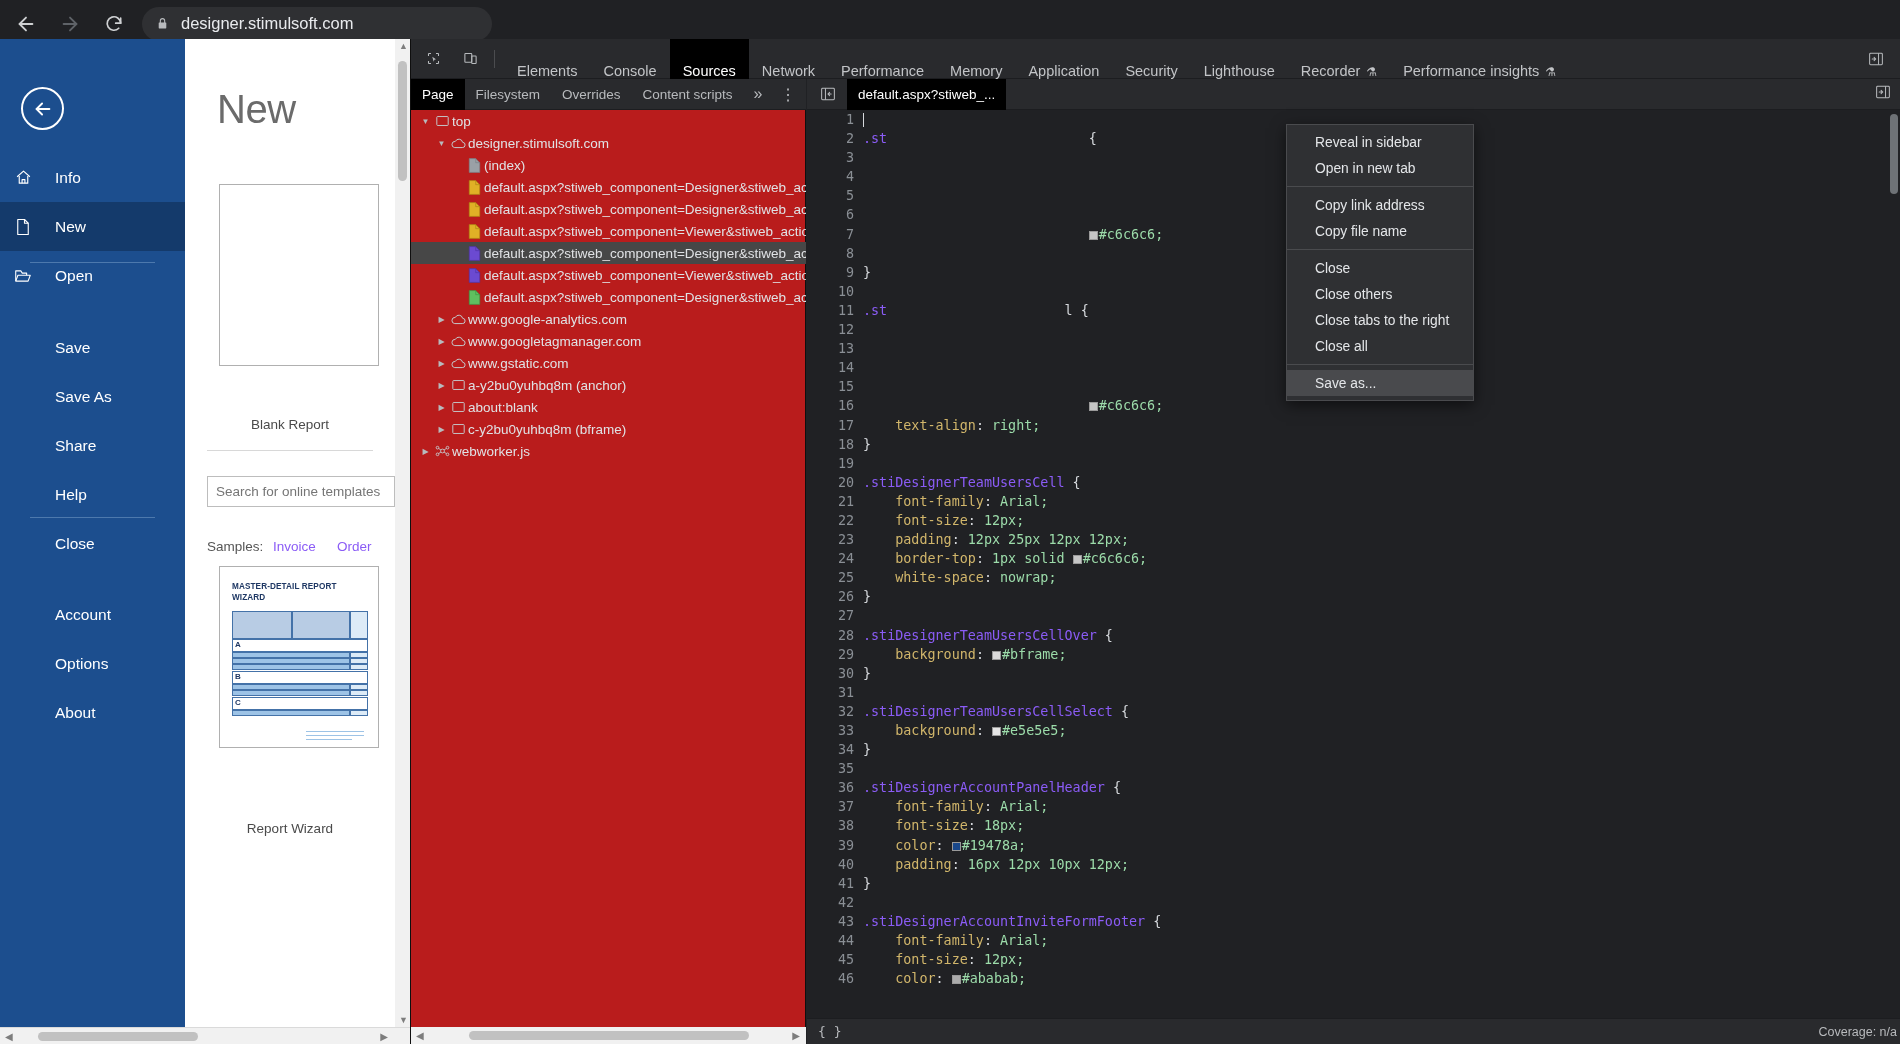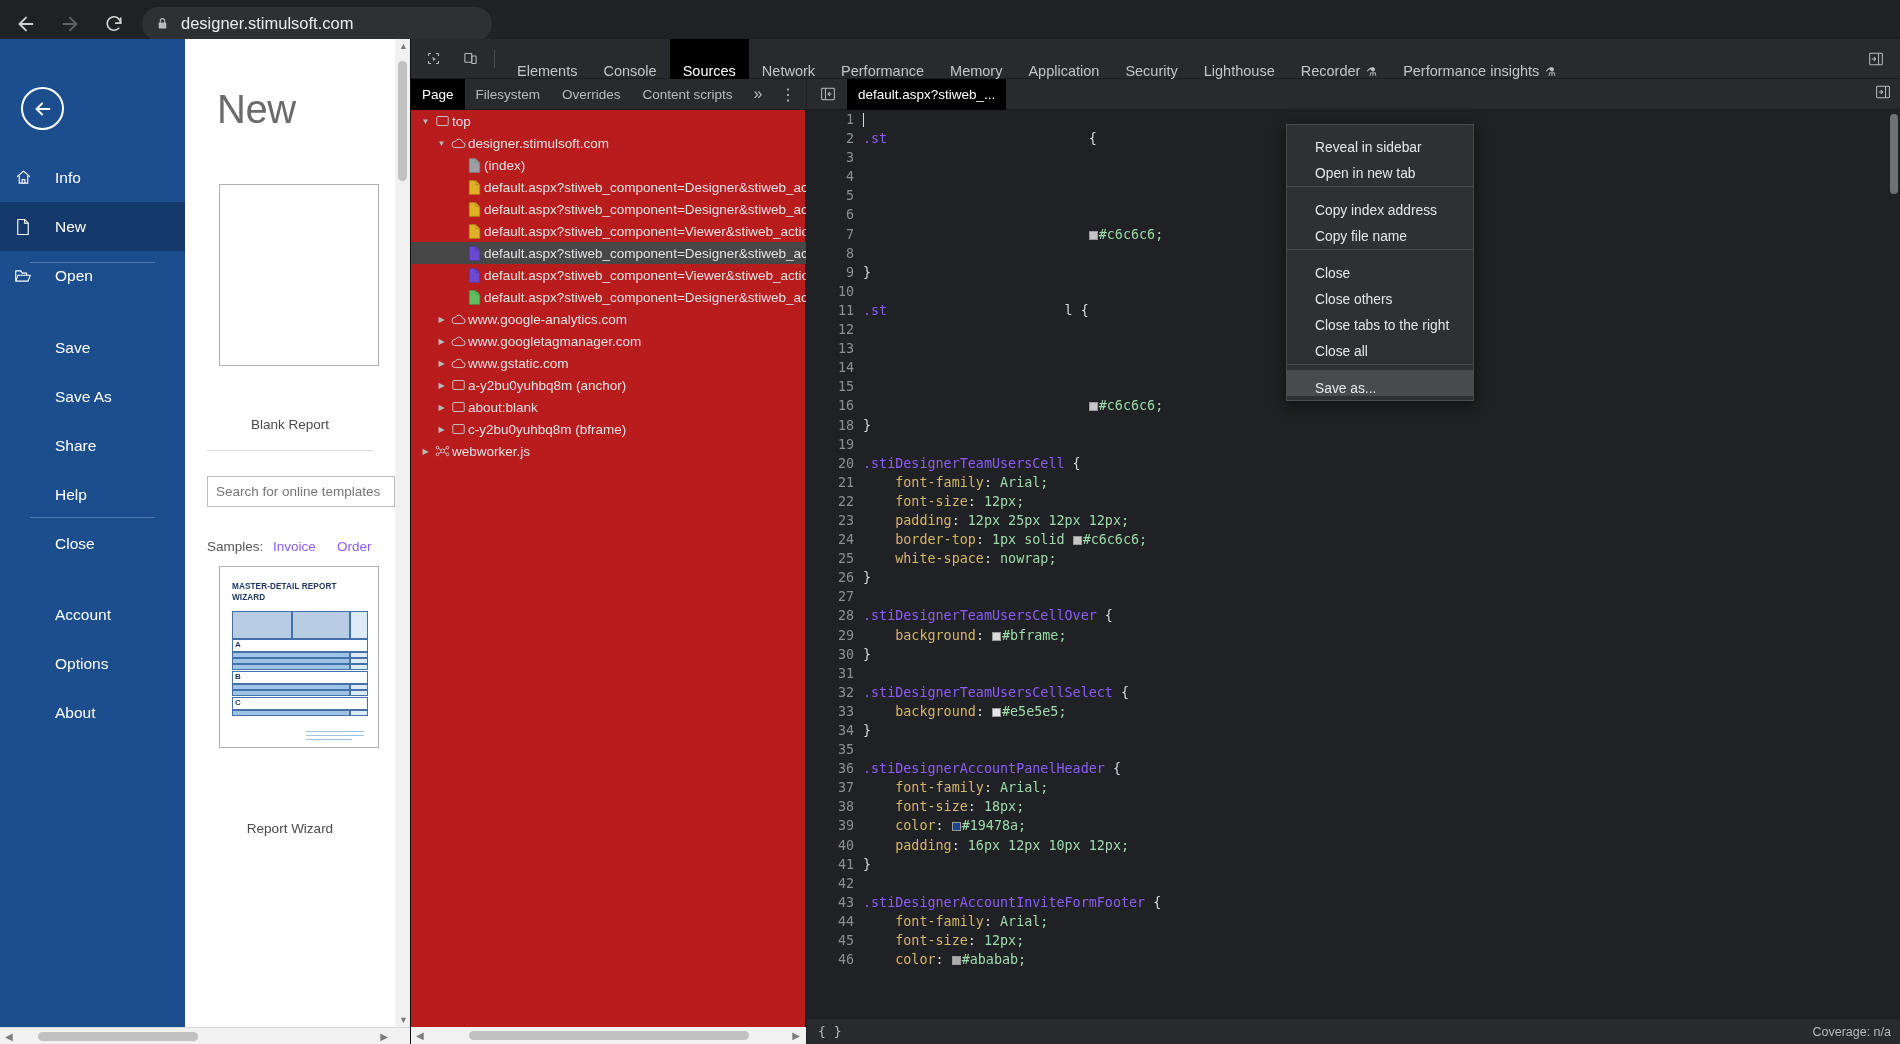--- a/index.html
+++ b/index.html
@@ -292,42 +292,42 @@
 
   #ed-status {
     position: absolute; left: 0; bottom: 0; width: 1094px; height: 26px;
     background: #292a2d; border-top: 1px solid #1c1d20;
     display: flex; align-items: center;
     color: #b8babd; font-size: 12.5px;
   }
   #ed-status .fmt {
     margin-left: 11px; font-family: "DejaVu Sans Mono", monospace; font-size: 13px;
   }
-  #ed-status .cov { position: absolute; right: 10px; text-align: center; }
+  #ed-status .cov { position: absolute; right: 4px; text-align: center; }
 
   #ed-vscroll {
     position: absolute; right: 0; top: 31px; width: 14px; height: 900px;
   }
   #ed-vscroll .thumb {
     position: absolute; left: 3px; top: 4px; width: 8px; height: 80px;
     background: #6e7276; border-radius: 4px;
   }
 
   
   #ctx-menu {
     position: absolute; left: 875px; top: 85px;
     width: 188px;
     background: #2f3033;
     border: 1px solid #4a4b4e;
     box-shadow: 0 4px 14px rgba(0,0,0,0.55);
     padding: 4px 0;
     z-index: 50;
   }
   .ctx-item {
-    height: 26px; display: flex; align-items: flex-end;
+    height: 26px; display: flex; align-items: center;
     padding-left: 28px; color: #e4e6e9; font-size: 13.8px;
     white-space: nowrap;
   }
   .ctx-item.highlight { background: #494a4d; }
   .ctx-sep { height: 1px; background: #4a4b4e; margin: 5px 0; }
 </style>
 </head>
 <body>
 
 <div id="browser-bar">
@@ -780,20 +780,21 @@
           <div class="cl"><span class="gutter">7</span><span class="ctext"><span class="k-plain">                            </span><span class="swatch" style="background:#c6c6c6;"></span><span class="k-val">#c6c6c6;</span></span></div>
           <div class="cl"><span class="gutter">8</span><span class="ctext"></span></div>
           <div class="cl"><span class="gutter">9</span><span class="ctext"><span class="k-plain">}</span></span></div>
           <div class="cl"><span class="gutter">10</span><span class="ctext"></span></div>
           <div class="cl"><span class="gutter">11</span><span class="ctext"><span class="k-sel">.st</span><span class="k-plain">                      l {</span></span></div>
           <div class="cl"><span class="gutter">12</span><span class="ctext"></span></div>
           <div class="cl"><span class="gutter">13</span><span class="ctext"></span></div>
           <div class="cl"><span class="gutter">14</span><span class="ctext"></span></div>
           <div class="cl"><span class="gutter">15</span><span class="ctext"></span></div>
           <div class="cl"><span class="gutter">16</span><span class="ctext"><span class="k-plain">                            </span><span class="swatch" style="background:#c6c6c6;"></span><span class="k-val">#c6c6c6;</span></span></div>
+          <div class="cl"><span class="gutter">17</span><span class="ctext"><span class="k-prop">    text-align</span><span class="k-punc">: </span><span class="k-val">right;</span></span></div>
           <div class="cl"><span class="gutter">18</span><span class="ctext"><span class="k-plain">}</span></span></div>
           <div class="cl"><span class="gutter">19</span><span class="ctext"></span></div>
           <div class="cl"><span class="gutter">20</span><span class="ctext"><span class="k-sel">.stiDesignerTeamUsersCell</span><span class="k-punc"> {</span></span></div>
           <div class="cl"><span class="gutter">21</span><span class="ctext"><span class="k-prop">    font-family</span><span class="k-punc">: </span><span class="k-val">Arial;</span></span></div>
           <div class="cl"><span class="gutter">22</span><span class="ctext"><span class="k-prop">    font-size</span><span class="k-punc">: </span><span class="k-val">12px;</span></span></div>
           <div class="cl"><span class="gutter">23</span><span class="ctext"><span class="k-prop">    padding</span><span class="k-punc">: </span><span class="k-val">12px 25px 12px 12px;</span></span></div>
           <div class="cl"><span class="gutter">24</span><span class="ctext"><span class="k-prop">    border-top</span><span class="k-punc">: </span><span class="k-val">1px solid </span><span class="swatch" style="background:#c6c6c6;"></span><span class="k-val">#c6c6c6;</span></span></div>
           <div class="cl"><span class="gutter">25</span><span class="ctext"><span class="k-prop">    white-space</span><span class="k-punc">: </span><span class="k-val">nowrap;</span></span></div>
           <div class="cl"><span class="gutter">26</span><span class="ctext"><span class="k-plain">}</span></span></div>
           <div class="cl"><span class="gutter">27</span><span class="ctext"></span></div>
@@ -831,21 +832,21 @@
 
   <div id="ctx-menu">
       <div class="ctx-item">
         <span>Reveal in sidebar</span>
       </div>
       <div class="ctx-item">
         <span>Open in new tab</span>
       </div>
       <div class="ctx-sep"></div>
       <div class="ctx-item">
-        <span>Copy index address</span>
+        <span>Copy link address</span>
       </div>
       <div class="ctx-item">
         <span>Copy file name</span>
       </div>
       <div class="ctx-sep"></div>
       <div class="ctx-item">
         <span>Close</span>
       </div>
       <div class="ctx-item">
         <span>Close others</span>

